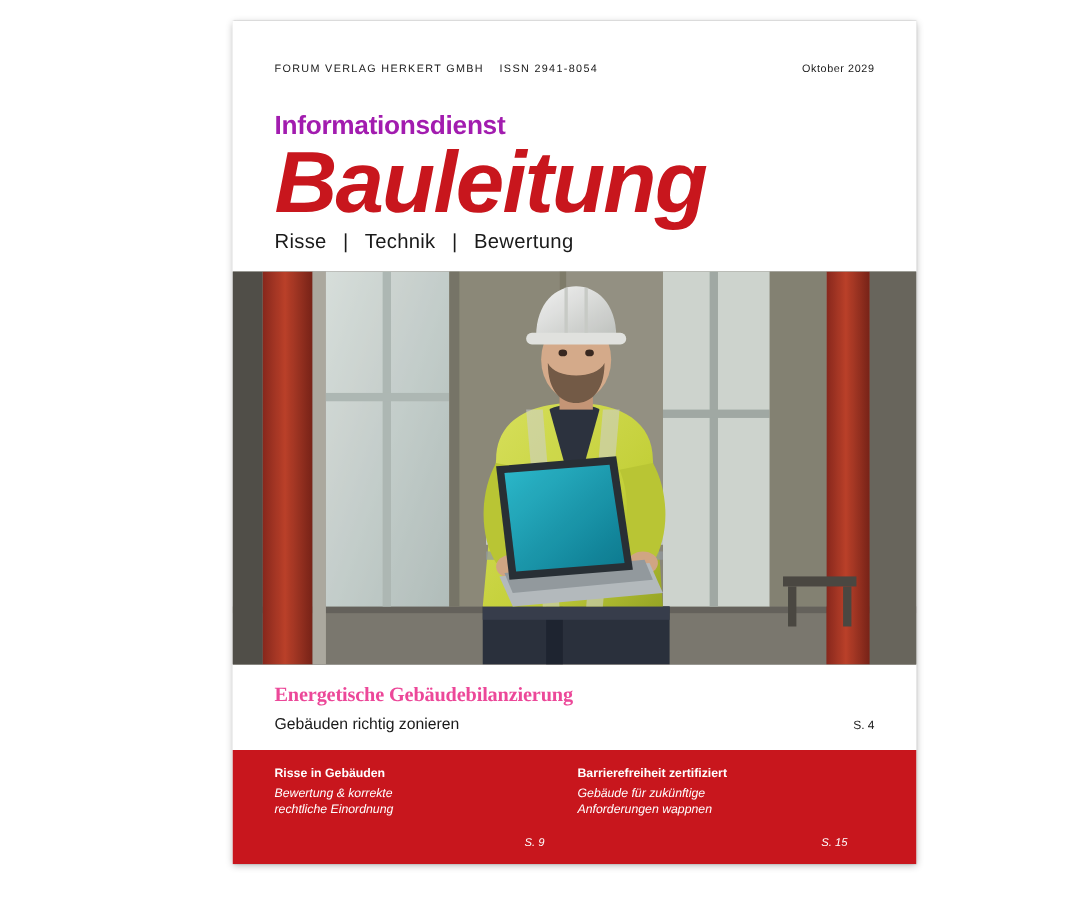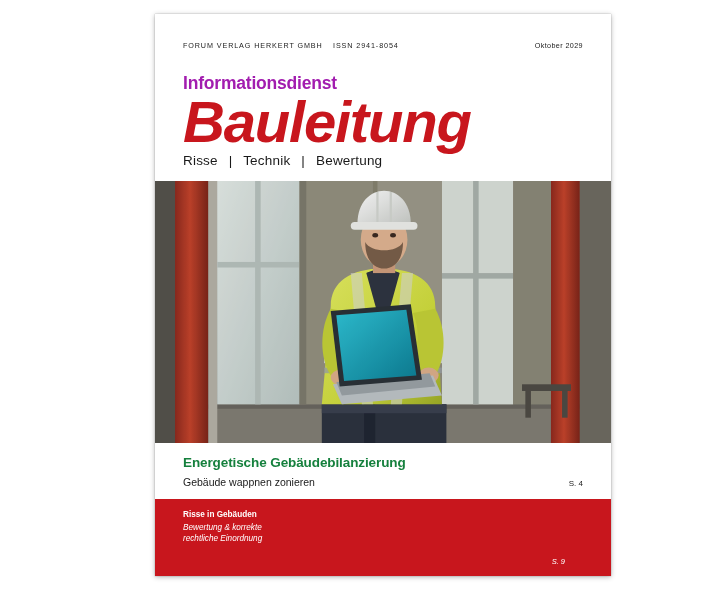--- a/index.html
+++ b/index.html
@@ -88,24 +88,25 @@
   }
   .photo svg { display: block; width: 100%; height: 100%; }
 
   
   .headline-band {
     background: #ffffff;
     padding: 12px 28px 11px 28px;
     box-sizing: border-box;
   }
   .headline-main {
-    color: #15803d;
+    color: #ec4899;
     font-size: 13.5px;
     font-weight: bold;
     letter-spacing: -0.1px;
+    font-family: Liberation Serif, serif;
   }
   .headline-row {
     display: flex;
     align-items: baseline;
     margin-top: 6px;
   }
   .headline-sub {
     color: #1a1a1a;
     font-size: 10.5px;
     flex: 1;
@@ -278,32 +279,38 @@
           <path d="M163 134 L226 129 L235 188 L170 193 Z" fill="url(#lapG)"></path>
         </g>
 
         <rect x="0" y="0" width="410" height="262" fill="#000" opacity="0.05"></rect>
       </svg>
     </div>
 
     <div class="headline-band">
       <div class="headline-main">Energetische Gebäudebilanzierung</div>
       <div class="headline-row">
-        <div class="headline-sub">Gebäude wappnen zonieren</div>
+        <div class="headline-sub">Gebäuden richtig zonieren</div>
         <div class="headline-page">S. 4</div>
       </div>
     </div>
 
     <div class="teasers">
 
       <div class="teaser">
         <div class="teaser-title">Risse in Gebäuden</div>
         <div class="teaser-line">Bewertung &amp; korrekte</div>
         <div class="teaser-line">rechtliche Einordnung</div>
         <div class="teaser-page">S. 9</div>
       </div>
 
+      <div class="teaser">
+        <div class="teaser-title">Barrierefreiheit zertifiziert</div>
+        <div class="teaser-line">Gebäude für zukünftige</div>
+        <div class="teaser-line">Anforderungen wappnen</div>
+        <div class="teaser-page">S. 15</div>
+      </div>
 
 
     </div>
 
   </div>
 </div>
 
 </body></html>

